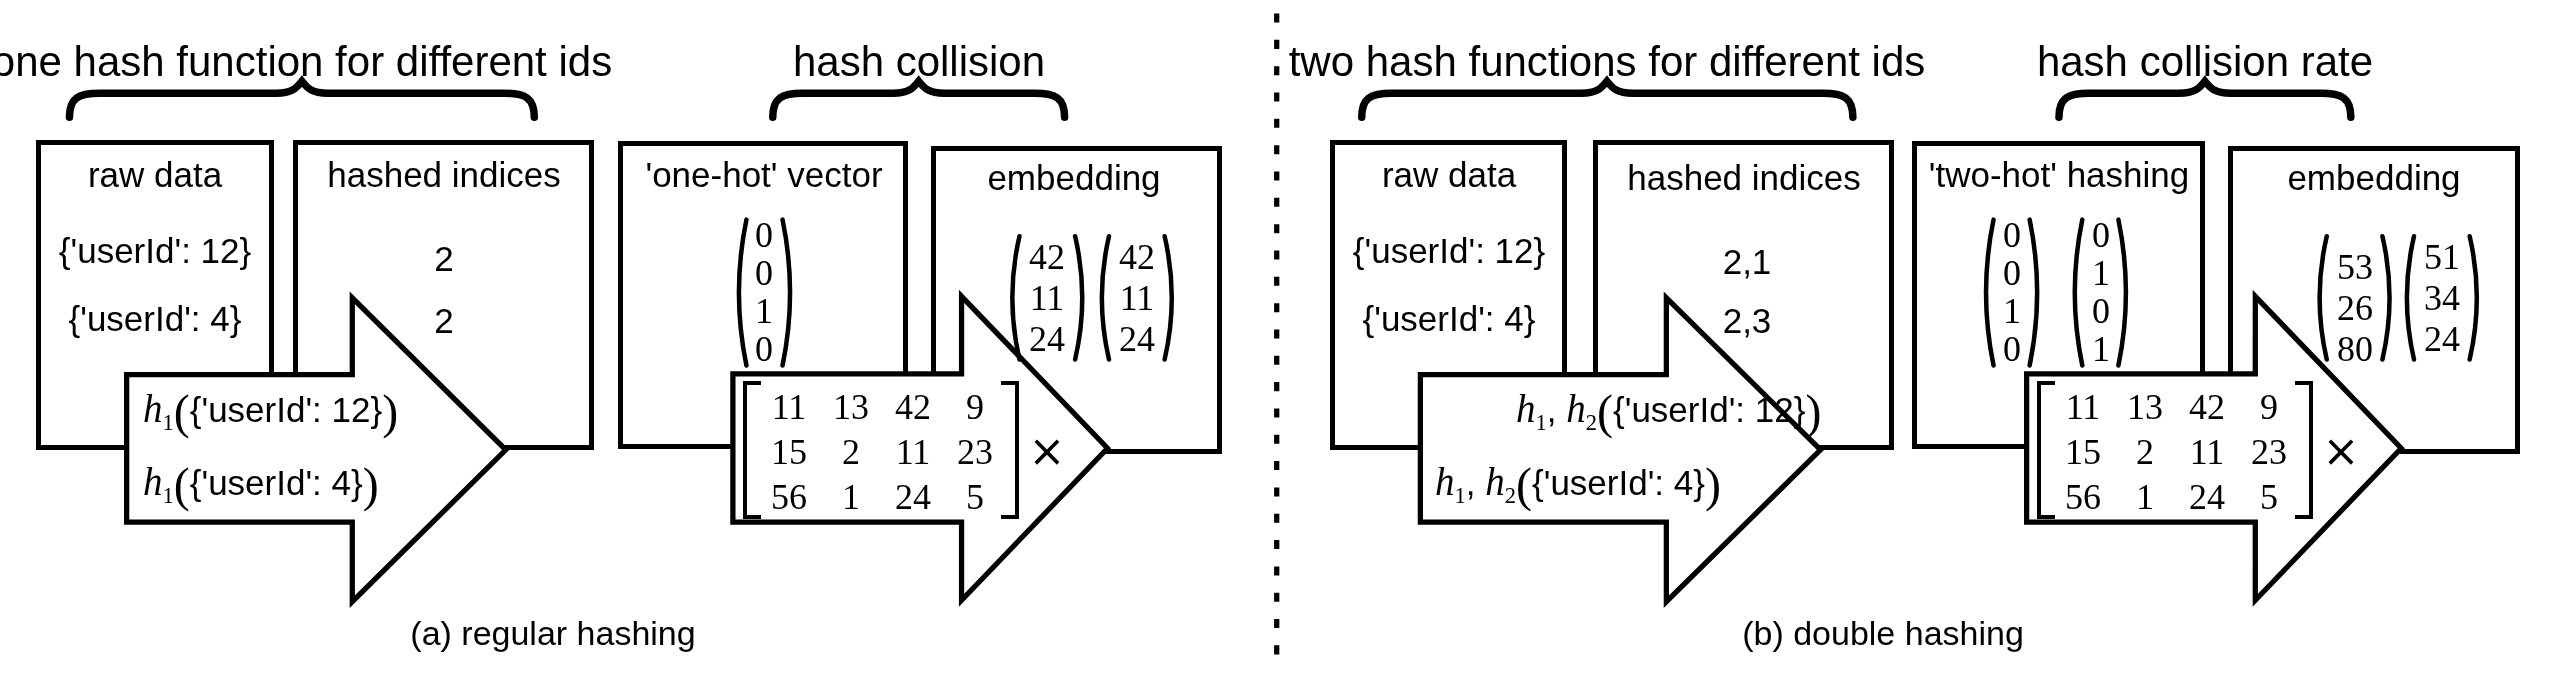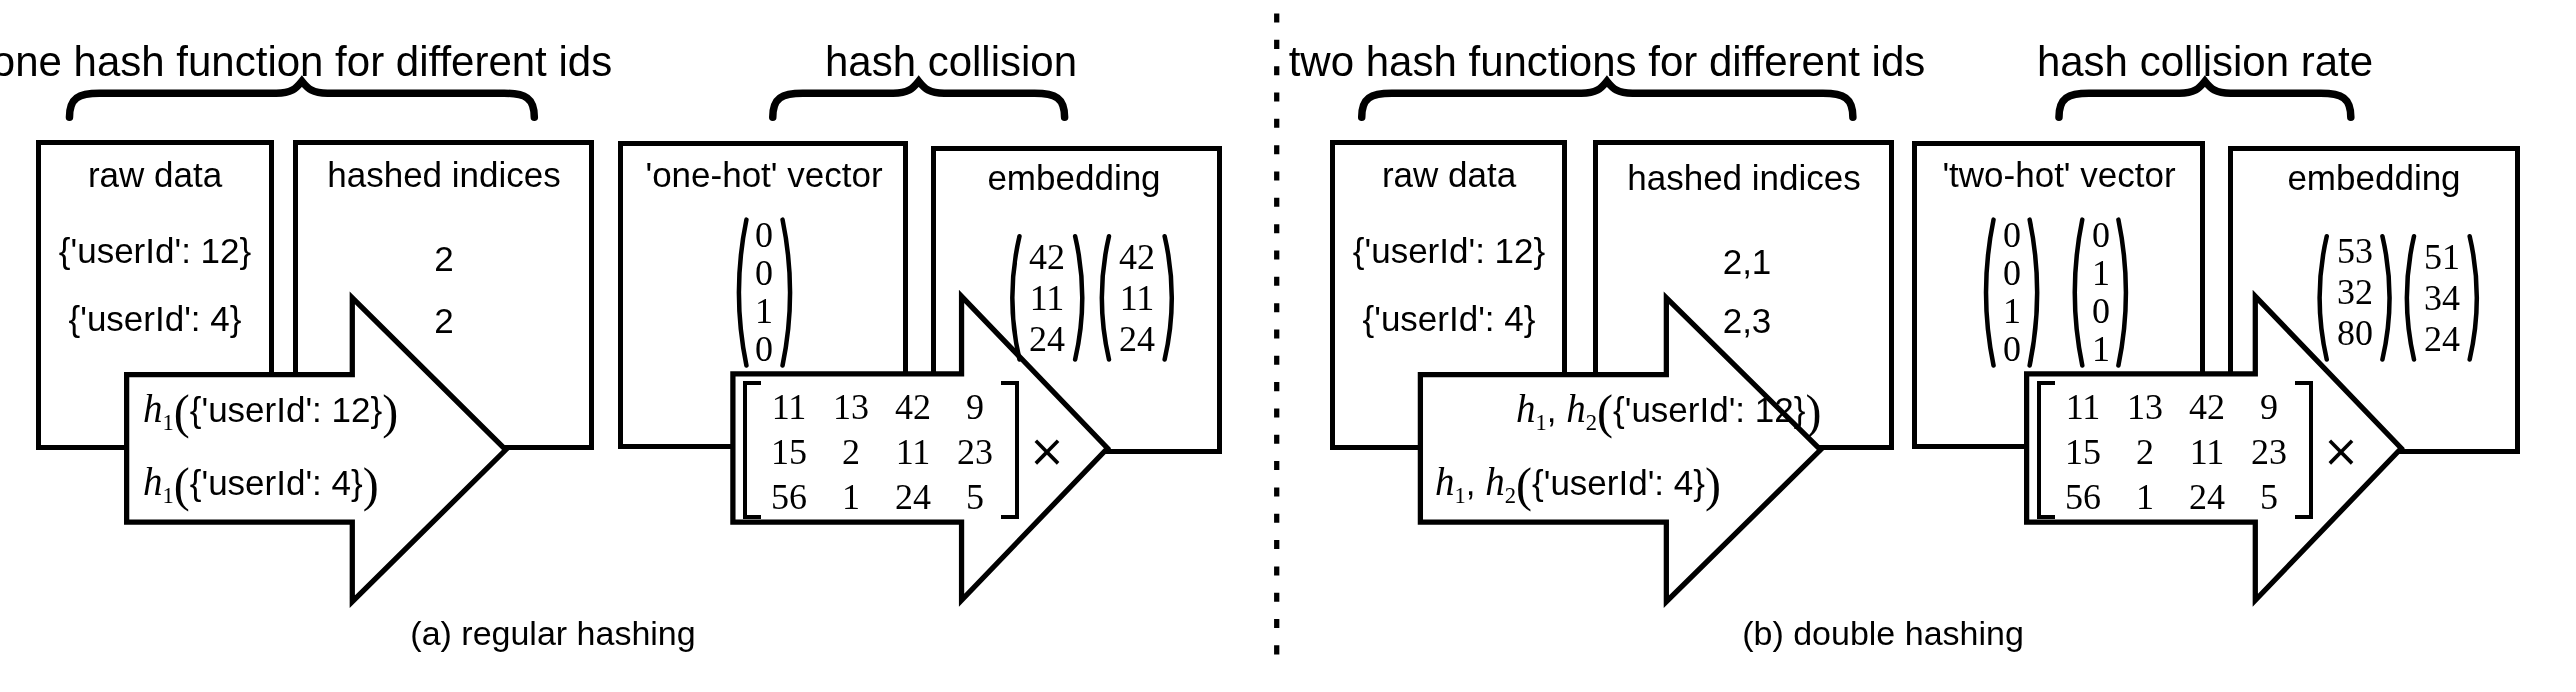--- a/index.html
+++ b/index.html
@@ -89,21 +89,21 @@
       <path d="M 3093,314 Q 3074,396 3093,478"></path>
       <path d="M 3167,314 Q 3186,396 3167,478"></path>
       <path d="M 3209,314 Q 3190,396 3209,478"></path>
       <path d="M 3283,314 Q 3302,396 3283,478"></path>
     </g>
   </svg>
 
   <div class="layer" id="text-layer">
 
     <div class="abs ctr toplabel" style="left:302px;top:62px;">one hash function for different ids</div>
-    <div class="abs ctr toplabel" style="left:919px;top:62px;margin-left:32px;">hash collision</div>
+    <div class="abs ctr toplabel" style="left:919px;top:62px;">hash collision</div>
 
     <div class="abs ctr boxtitle" style="left:155px;top:175px;">raw data</div>
     <div class="abs ctr boxtitle" style="left:444px;top:175px;">hashed indices</div>
     <div class="abs ctr boxtitle" style="left:764px;top:175px;">'one-hot' vector</div>
     <div class="abs ctr boxtitle" style="left:1074px;top:178px;">embedding</div>
 
     <div class="abs ctr cell" style="left:155px;top:251px;">{'userId': 12}</div>
     <div class="abs ctr cell" style="left:155px;top:319px;">{'userId': 4}</div>
     <div class="abs ctr cell" style="left:444px;top:259px;">2</div>
     <div class="abs ctr cell" style="left:444px;top:321px;">2</div>
@@ -151,44 +151,44 @@
     </div>
     <div class="abs ctr times" style="left:1047px;top:450px;">×</div>
 
     <div class="abs ctr caption" style="left:553px;top:633px;">(a) regular hashing</div>
 
     <div class="abs ctr toplabel" style="left:1607px;top:62px;">two hash functions for different ids</div>
     <div class="abs ctr toplabel" style="left:2205px;top:62px;">hash collision rate</div>
 
     <div class="abs ctr boxtitle" style="left:1449px;top:175px;">raw data</div>
     <div class="abs ctr boxtitle" style="left:1744px;top:178px;">hashed indices</div>
-    <div class="abs ctr boxtitle" style="left:2059px;top:175px;">'two-hot' vector</div>
+    <div class="abs ctr boxtitle" style="left:2059px;top:175px;">'two-hot' hashing</div>
     <div class="abs ctr boxtitle" style="left:2374px;top:178px;">embedding</div>
 
     <div class="abs ctr cell" style="left:1449px;top:251px;">{'userId': 12}</div>
     <div class="abs ctr cell" style="left:1449px;top:319px;">{'userId': 4}</div>
     <div class="abs ctr cell" style="left:1747px;top:262px;">2,1</div>
     <div class="abs ctr cell" style="left:1747px;top:321px;">2,3</div>
 
     <div class="veccol abs" style="left:2012px;top:292px;">
       <span>0</span>
       <span>0</span>
       <span>1</span>
       <span>0</span>
     </div>
     <div class="veccol abs" style="left:2101px;top:292px;">
       <span>0</span>
       <span>1</span>
       <span>0</span>
       <span>1</span>
     </div>
 
-    <div class="veccol v3 abs" style="left:2355px;top:292px;align-items:flex-end;">
+    <div class="veccol v3 abs" style="left:2355px;top:308px;align-items:flex-end;">
       <span>53</span>
-      <span>32</span>
+      <span>26</span>
       <span>80</span>
     </div>
     <div class="veccol v3 abs" style="left:2442px;top:298px;">
       <span>51</span>
       <span>34</span>
       <span>24</span>
     </div>
 
     <div class="abs vctr formula" style="left:1516px;top:411px;">
       <span class="fh">h</span><sub>1</sub><span>, </span><span class="fh">h</span><sub>2</sub><span class="bp">(</span><span>{'userId': 12}</span><span class="bp">)</span>

